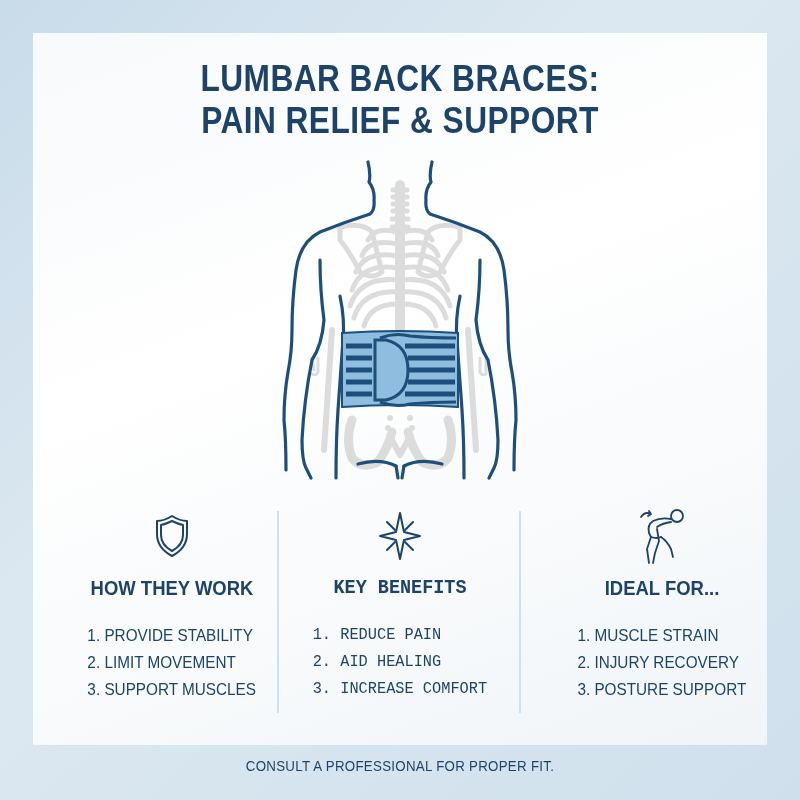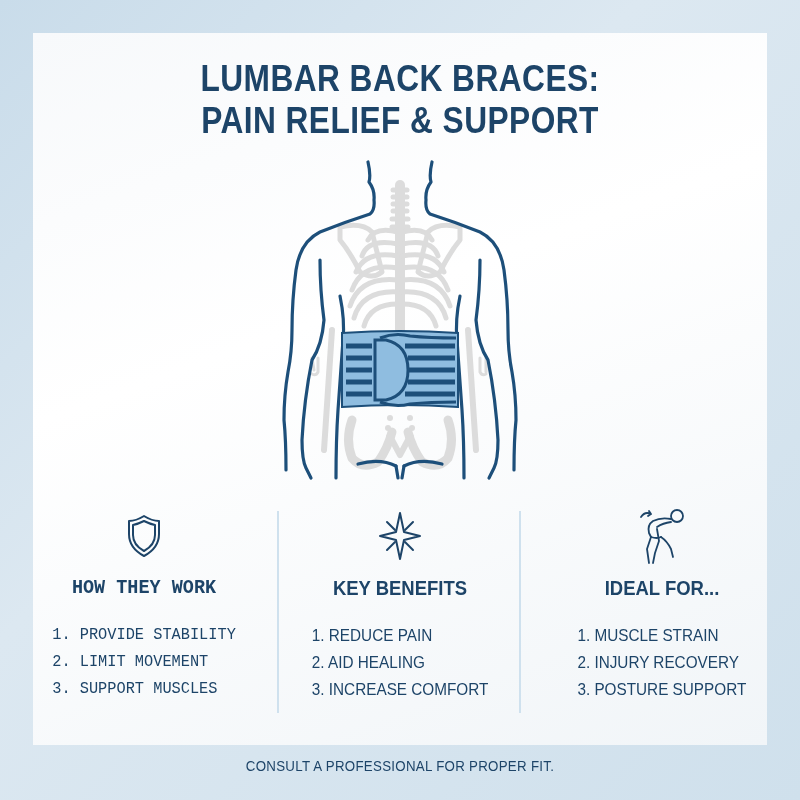--- a/index.html
+++ b/index.html
@@ -130,38 +130,38 @@
       <line x1="409" y1="370" x2="455" y2="370"></line>
       <line x1="408" y1="382" x2="455" y2="382"></line>
       <line x1="405" y1="394" x2="455" y2="394"></line>
     </g>
     <path d="M375 340 L386 340 Q408 345 408 370 Q408 395 386 400 L375 400 Z" fill="#8fbde0" stroke="#1d4f7a" stroke-width="3"></path>
     <path d="M380 338 Q395 332 410 336 Q430 338 456 338" fill="none" stroke="#1d4f7a" stroke-width="3"></path>
     <path d="M380 402 Q395 408 410 404 Q430 402 456 402" fill="none" stroke="#1d4f7a" stroke-width="3"></path>
   </g>
 </svg>
 
-<div class="col" style="left:24px;font-family:Liberation Mono, monospace;">
+<div class="col" style="left:52px;">
   <div class="icon">
     <svg width="34" height="44" viewBox="0 0 34 44" fill="none" stroke="#1d4468" stroke-width="2" stroke-linejoin="round">
       <path d="M17 2 Q9 7 2 7 L2 20 Q2 34 17 42 Q32 34 32 20 L32 7 Q25 7 17 2 Z"></path>
       <path d="M17 7 Q11 10 6 11 L6 21 Q6 31 17 37 Q28 31 28 21 L28 11 Q23 10 17 7 Z"></path>
     </svg>
   </div>
   <h2>HOW THEY WORK</h2>
   <ol>
     <li>1. PROVIDE STABILITY</li>
     <li>2. LIMIT MOVEMENT</li>
     <li>3. SUPPORT MUSCLES</li>
   </ol>
 </div>
 
 <div class="divider" style="left:277px;"></div>
 
-<div class="col" style="left:280px;">
+<div class="col" style="left:280px;font-family:Liberation Mono, monospace;">
   <div class="icon">
     <svg width="48" height="52" viewBox="0 0 48 52" fill="none" stroke="#1d4468" stroke-width="2" stroke-linejoin="round" stroke-linecap="round">
       <path d="M24 3 L28 22 L44 26 L28 30 L24 49 L20 30 L4 26 L20 22 Z"></path>
       <line x1="11" y1="12" x2="19" y2="20"></line>
         <line x1="37" y1="12" x2="29" y2="20"></line>
       <line x1="11" y1="40" x2="19" y2="32"></line>
         <line x1="37" y1="40" x2="29" y2="32"></line>
     </svg>
   </div>
   <h2>KEY BENEFITS</h2>

